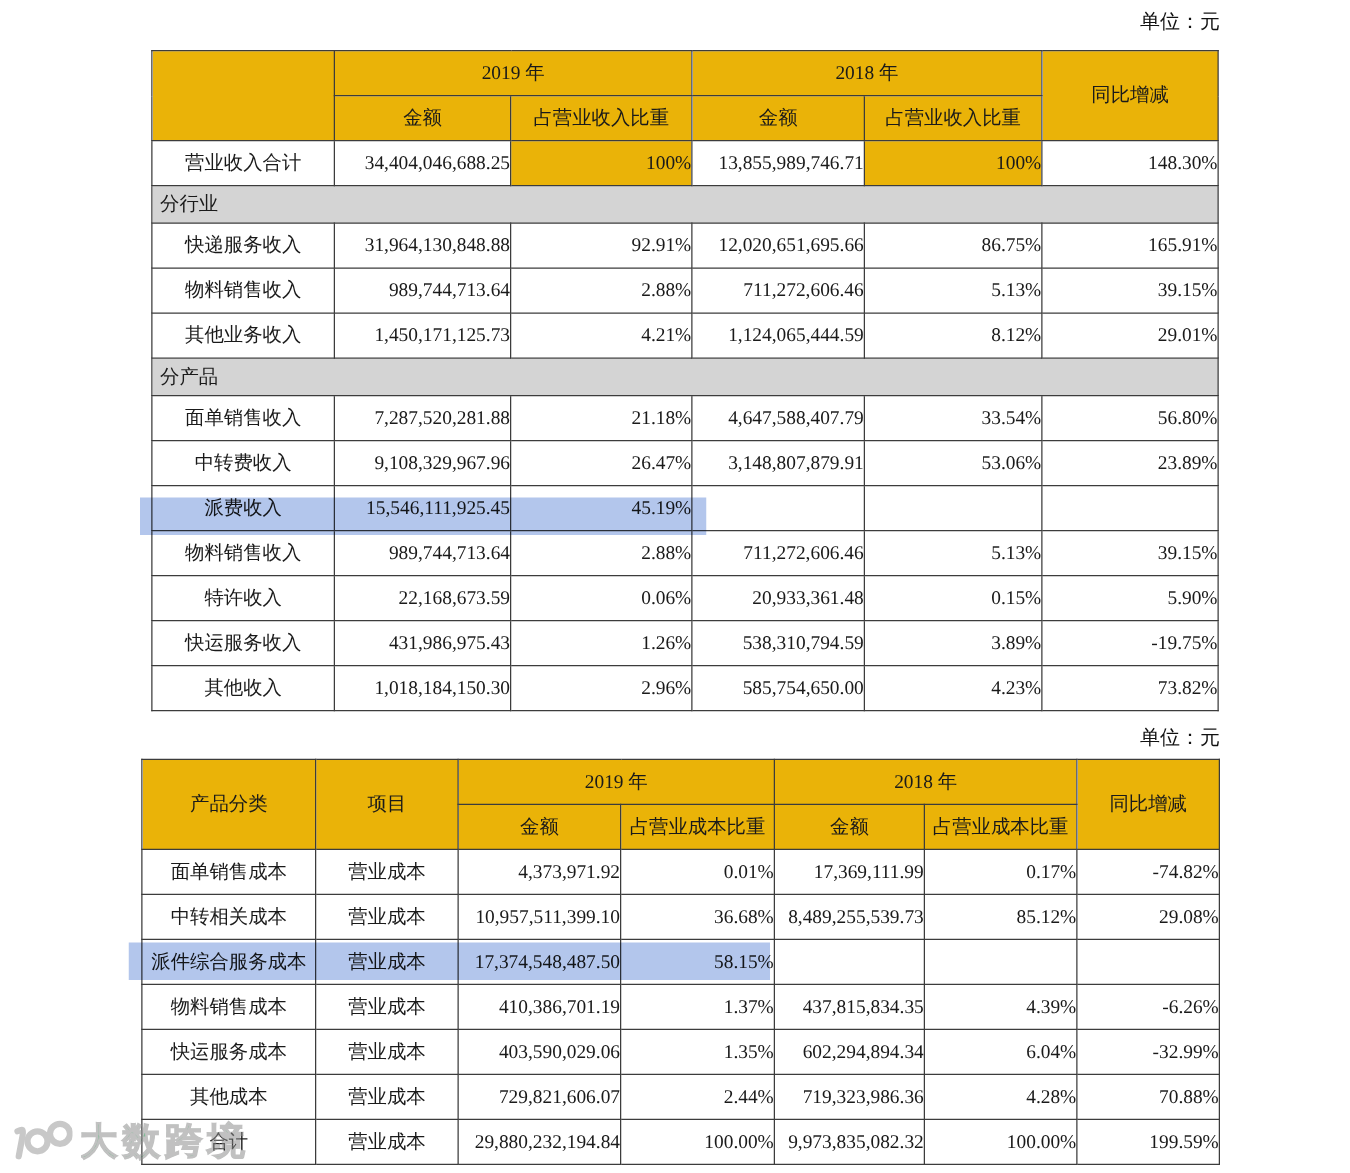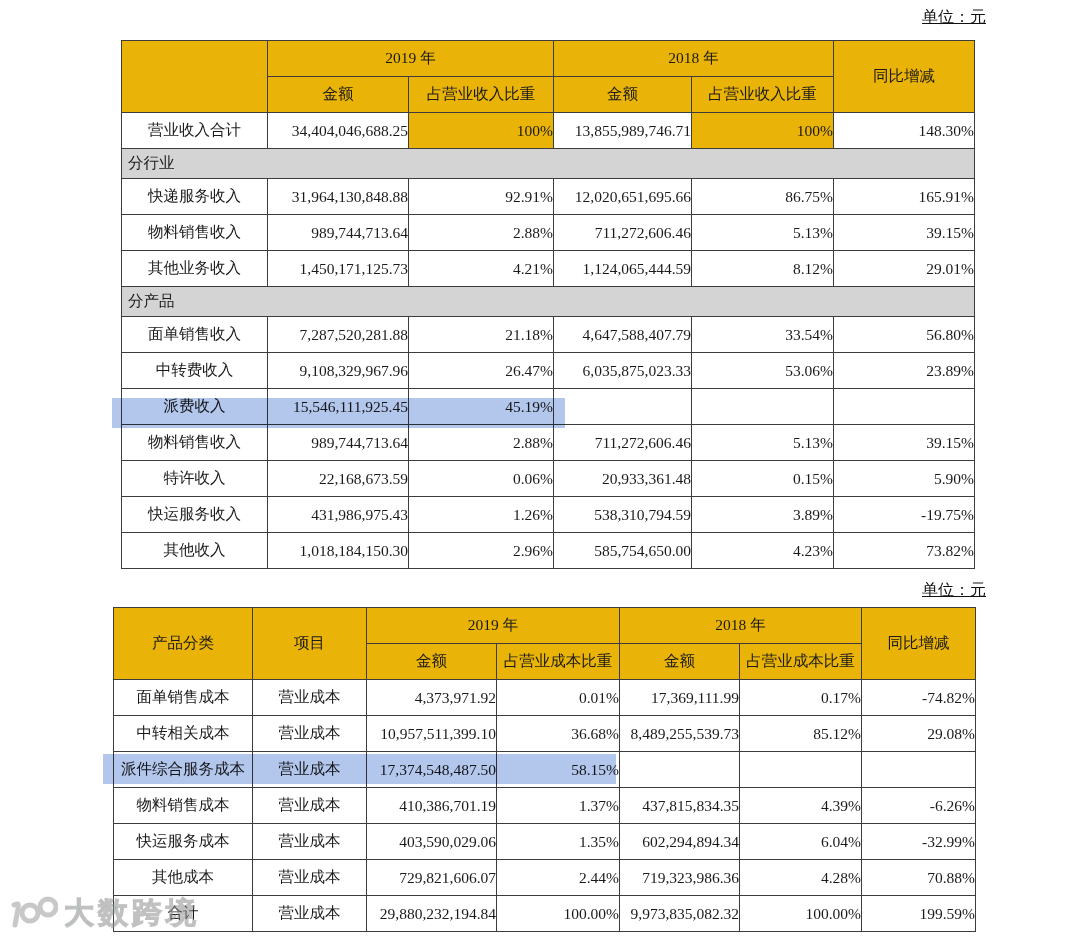--- a/index.html
+++ b/index.html
@@ -1,20 +1,20 @@
 <!DOCTYPE html>
 <html><head>
 <meta charset="utf-8">
 <style>
   html,body{margin:0;padding:0;background:#ffffff;}
   .page{
     position:relative;width:1080px;height:938px;background:#ffffff;overflow:hidden;
     font-family:"Liberation Serif","DejaVu Serif",serif;color:#1a1a1a;
   }
-  .unit{position:absolute;right:94px;font-size:16px;color:#111;text-decoration:underline;}
+  .unit{position:absolute;right:104px;font-size:16px;color:#111;}
   .unit-1{top:7px;}
   .unit-2{top:580px;}
   .tablewrap{position:absolute;}
   .t1{left:121px;top:40px;}
   .t2{left:113px;top:607px;}
   table.fintable{border-collapse:collapse;table-layout:fixed;}
   table.fintable td{
     border:1px solid #3c3c3c;
     font-size:15.5px;
     height:35px;
@@ -118,21 +118,21 @@
         <td class="num">7,287,520,281.88</td>
         <td class="num">21.18%</td>
         <td class="num">4,647,588,407.79</td>
         <td class="num">33.54%</td>
         <td class="num">56.80%</td>
       </tr>
       <tr>
         <td class="label">中转费收入</td>
         <td class="num">9,108,329,967.96</td>
         <td class="num">26.47%</td>
-        <td class="num">6,035,875,023.33</td>
+        <td class="num">3,148,807,879.91</td>
         <td class="num">53.06%</td>
         <td class="num">23.89%</td>
       </tr>
       <tr>
         <td class="label">派费收入</td>
         <td class="num">15,546,111,925.45</td>
         <td class="num">45.19%</td>
         <td class="num"></td>
         <td class="num"></td>
         <td class="num"></td>

